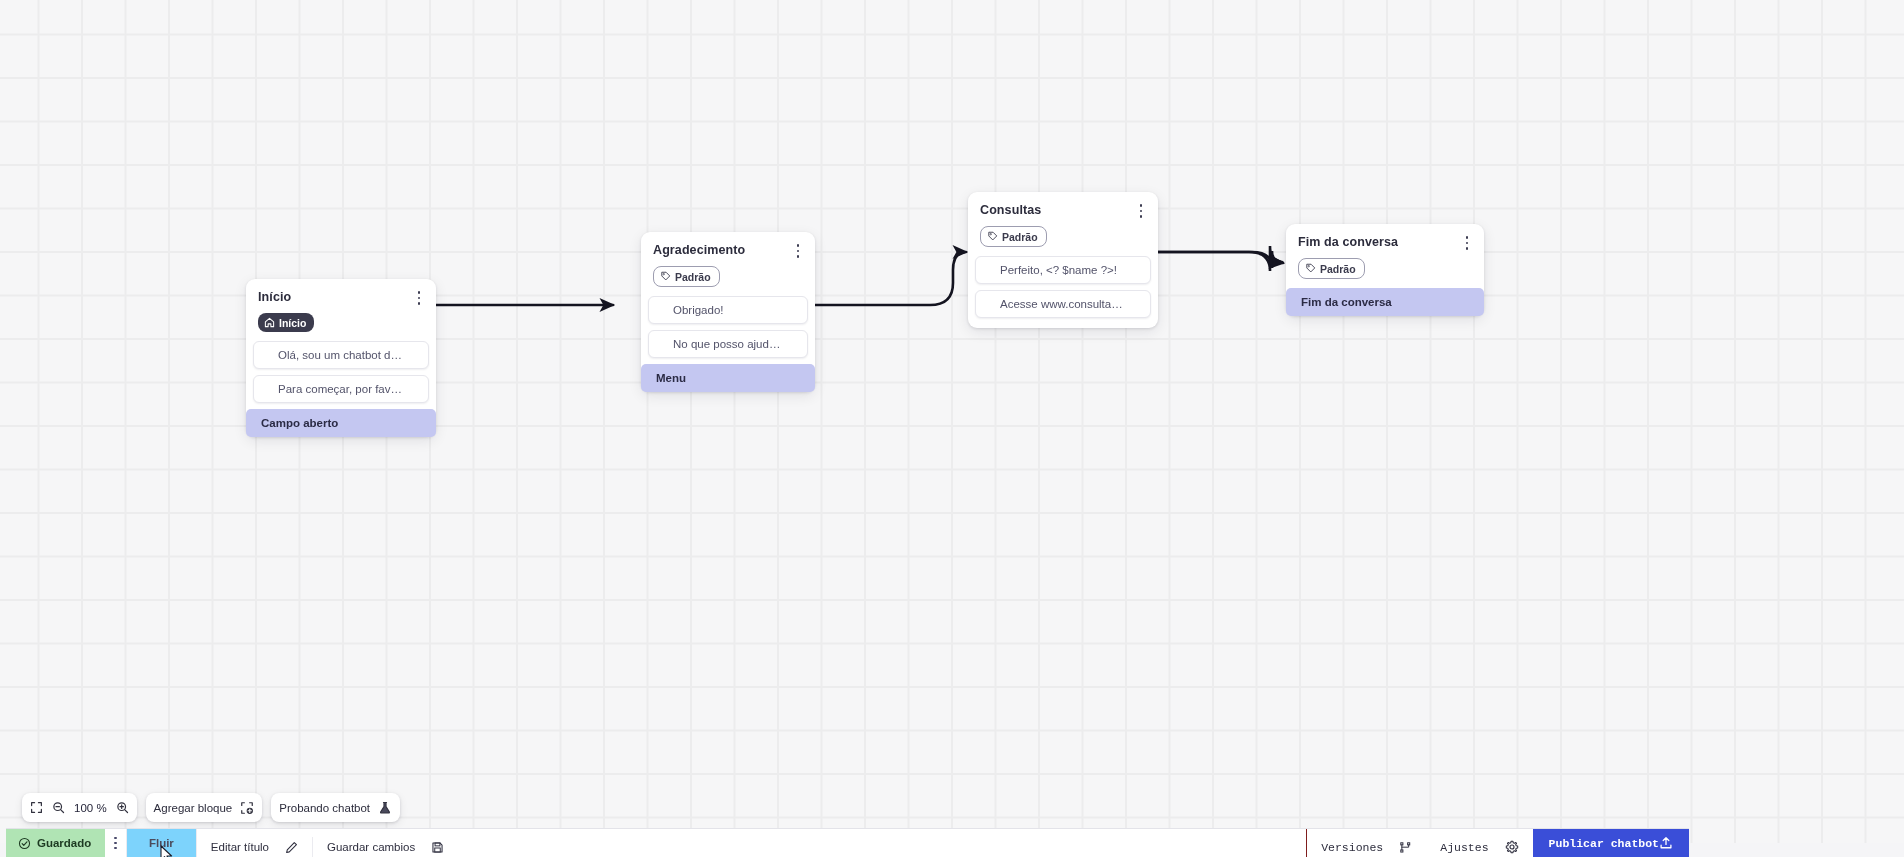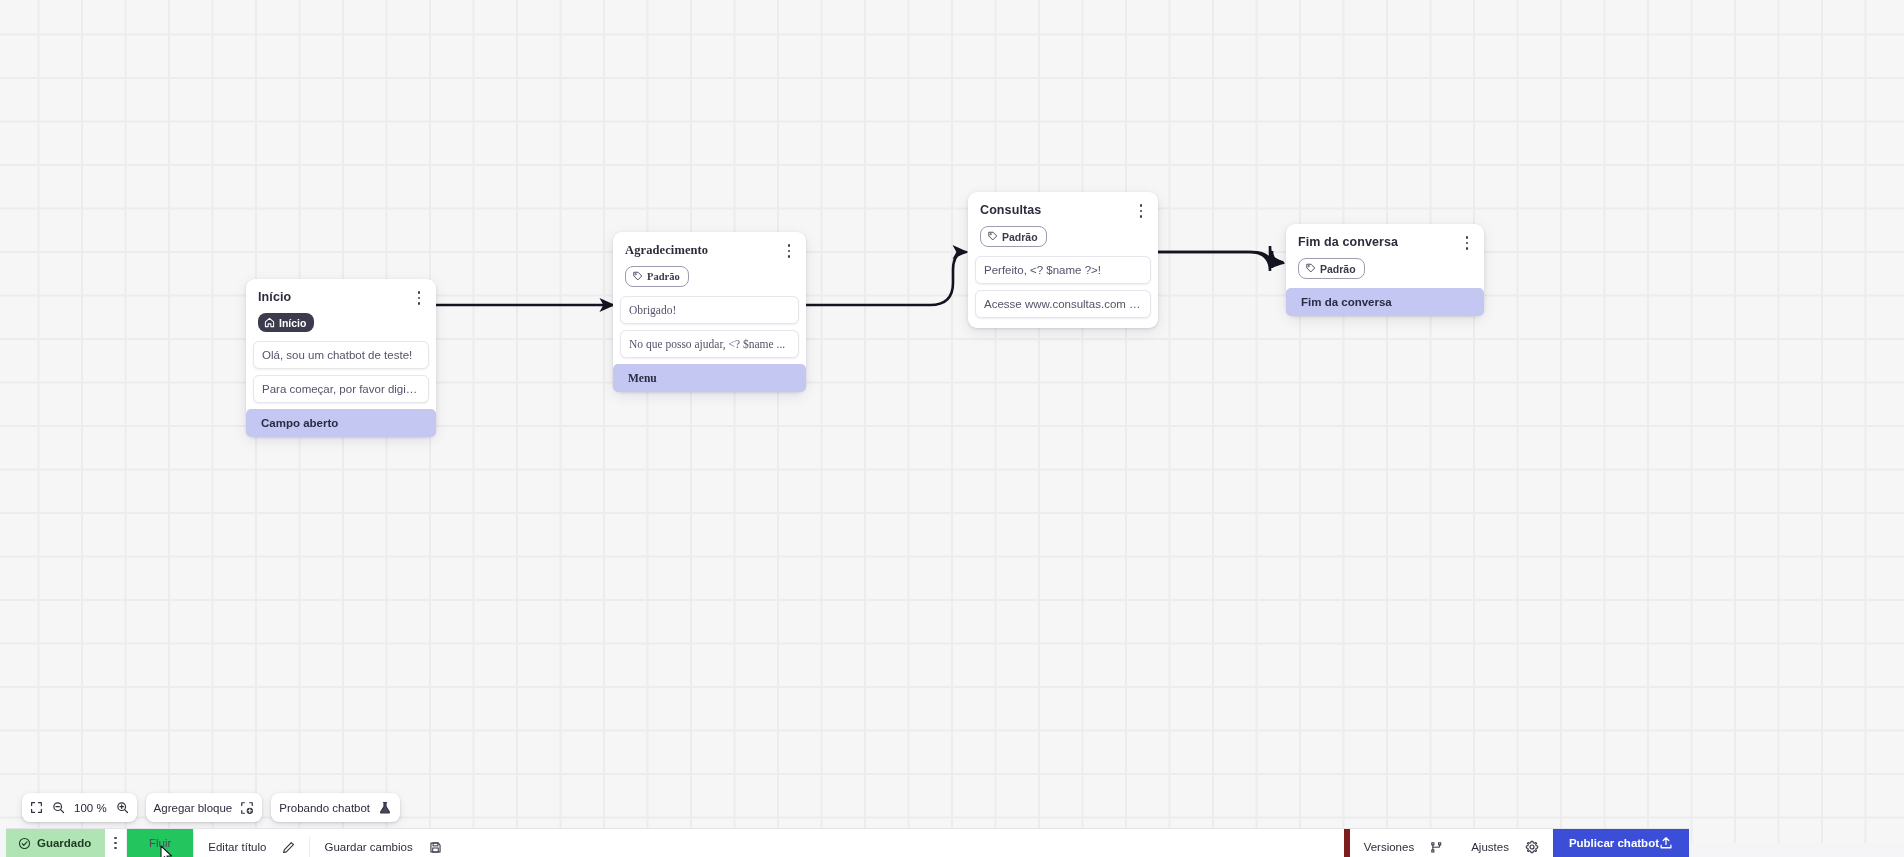--- a/index.html
+++ b/index.html
@@ -117,21 +117,21 @@
   .node-body {
     padding: 0 7px;
     display: flex;
     flex-direction: column;
     gap: 6px;
   }
   .row {
     border-radius: 6px;
     font-size: 11.5px;
     line-height: 14px;
-    padding: 6px 8px;
+    padding: 6px 24px;
     color: #53536a;
     white-space: nowrap;
     overflow: hidden;
     text-overflow: ellipsis;
   }
   .row.msg {
     background: #ffffff;
     border: 1px solid #e6e6ec;
     box-shadow: 0 1px 2px rgba(20,20,40,.07);
   }
@@ -222,32 +222,33 @@
   .sb-dots i {
     width: 2.6px; height: 2.6px;
     border-radius: 50%;
     background: #49496a;
     display: block;
   }
   .sb-tab {
     display: flex;
     align-items: center;
     padding: 0 22px;
-    font-weight: normal;
+    font-weight: bold;
     color: #4b4b5c;
-    background: #22c55e;
+    background: #7dd3fc;
     border-right: 1px solid #ebebf0;
     cursor: pointer;
     position: relative;
   }
   .sb-spacer { flex: 1; }
   .sb-right {
     display: flex;
     align-items: stretch;
-    border-left: 6px solid #7f1d1d;
+    border-left: 1px solid #7f1d1d;
+    font-family: Liberation Mono, monospace;
   }
   .sb-publish {
     background: #3a4ed8;
     color: #ffffff;
     font-weight: bold;
     display: flex;
     align-items: center;
     padding: 0 16px;
     cursor: pointer;
   }
@@ -299,21 +300,21 @@
           </span>
         </div>
       </div>
       <div class="node-body">
         <div class="row msg">Olá, sou um chatbot de teste!</div>
         <div class="row msg">Para começar, por favor digite o ...</div>
         <div class="row action">Campo aberto</div>
       </div>
     </div>
 
-    <div class="node" style="left:613px; top:232px; width:193px;font-family:Liberation Serif, serif;">
+    <div class="node" style="left:641px; top:232px; width:174px;">
       <div class="node-head">
         <div class="node-title">Agradecimento</div>
         <div class="node-dots">
           <i></i>
             <i></i>
             <i></i>
         </div>
         <div class="pill-row">
           <span class="pill outline">
             <svg class="ico" width="11" height="11" viewBox="0 0 16 16">

